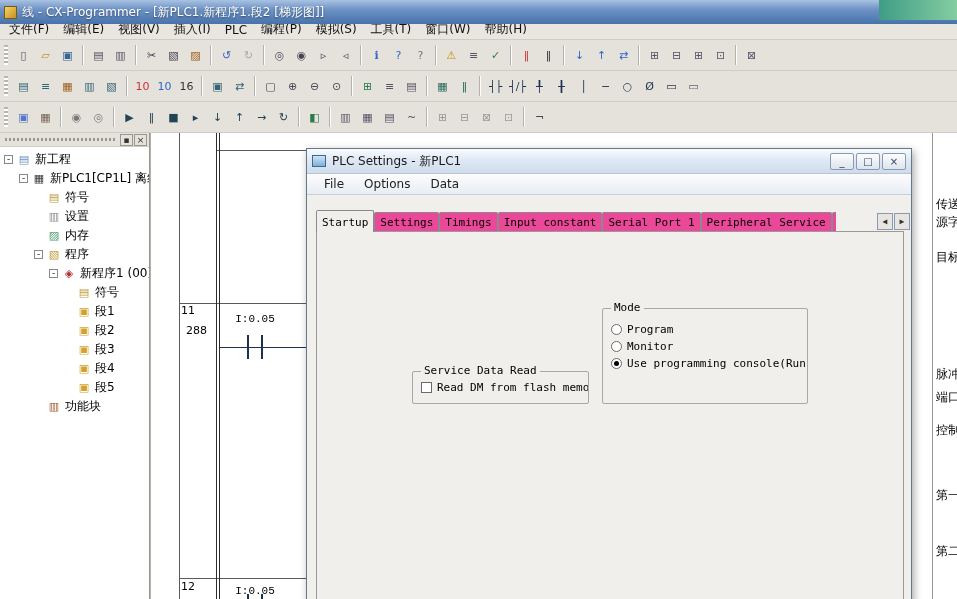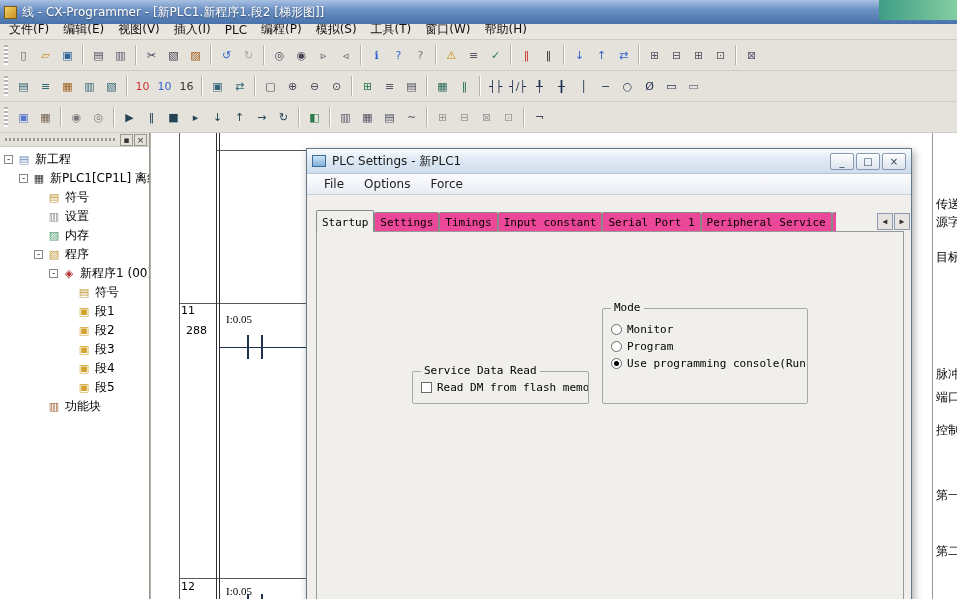--- a/index.html
+++ b/index.html
@@ -56,21 +56,21 @@
   #lad-rail1{left:65px;top:0;width:1px;height:466px;background:#2e2e2e}
   #lad-rail2{left:68px;top:0;width:1px;height:466px;background:#2e2e2e}
   #lad-h1{left:65px;top:17px;width:560px;height:1px}
   #lad-h2{left:28px;top:170px;width:600px;height:1px}
   #lad-h3{left:28px;top:445px;width:600px;height:1px}
   #lad-wire{left:68px;top:214px;width:92px;height:1px;background:#1e3250}
   .lad-num{position:absolute;font-size:11px;color:#000}
   #lad-r11-num{left:30px;top:171px}
   #lad-r11-step{left:35px;top:191px}
   #lad-r12-num{left:30px;top:447px}
-  .lad-label{position:absolute;width:58px;text-align:left;font-family:Liberation Serif, serif;font-size:11px;color:#000}
+  .lad-label{position:absolute;width:58px;text-align:center;font-family:Liberation Mono, monospace;font-size:11px;color:#000}
   #lad-r11-label{left:75px;top:180px}
   #lad-r12-label{left:75px;top:452px}
   .contact{position:absolute;width:18px;height:24px}
   #lad-contact11{left:95px;top:202px}
   #lad-contact12{left:95px;top:461px;height:5px}
   .contact-bar{position:absolute;top:0;width:2px;height:100%;background:#1e3250}
   .contact-bar.left{left:1px}.contact-bar.right{left:15px}
 
   
   .right-pane{position:absolute;left:932px;top:0;width:25px;height:466px;background:#fff;
@@ -376,21 +376,21 @@
     <div class="dlg-titlebar">
       <span class="dlg-icon"></span>
       <span class="dlg-title">PLC Settings - 新PLC1</span>
       <span class="dlg-btn">_</span>
       <span class="dlg-btn">□</span>
       <span class="dlg-btn">×</span>
     </div>
     <div class="dlg-menubar">
         <span class="dlg-menu-item">File</span>
         <span class="dlg-menu-item">Options</span>
-        <span class="dlg-menu-item">Force</span>
+        <span class="dlg-menu-item">Data</span>
       </div>
     <div class="dlg-body">
       <div class="tab-strip">
           <span class="tab active">Startup</span>
           <span class="tab">Settings</span>
           <span class="tab">Timings</span>
           <span class="tab">Input constant</span>
           <span class="tab">Serial Port 1</span>
           <span class="tab">Peripheral Service</span>
           <span class="tab">Built-in I</span>
@@ -406,25 +406,25 @@
                 <span class="checkbox"></span>
                 <span class="check-label">Read DM from flash memor</span>
               </div>
             </div>
         </div>
         <div class="group" id="grp-mode">
           <span class="group-caption">Mode</span>
           <div class="group-body">
               <div class="radio-row">
                 <span class="radio"></span>
-                <span class="radio-label">Monitor</span>
+                <span class="radio-label">Program</span>
               </div>
               <div class="radio-row">
                 <span class="radio"></span>
-                <span class="radio-label">Program</span>
+                <span class="radio-label">Monitor</span>
               </div>
               <div class="radio-row">
                 <span class="radio selected"></span>
                 <span class="radio-label">Use programming console(Run</span>
               </div>
             </div>
         </div>
       </div>
     </div>
   </div>

